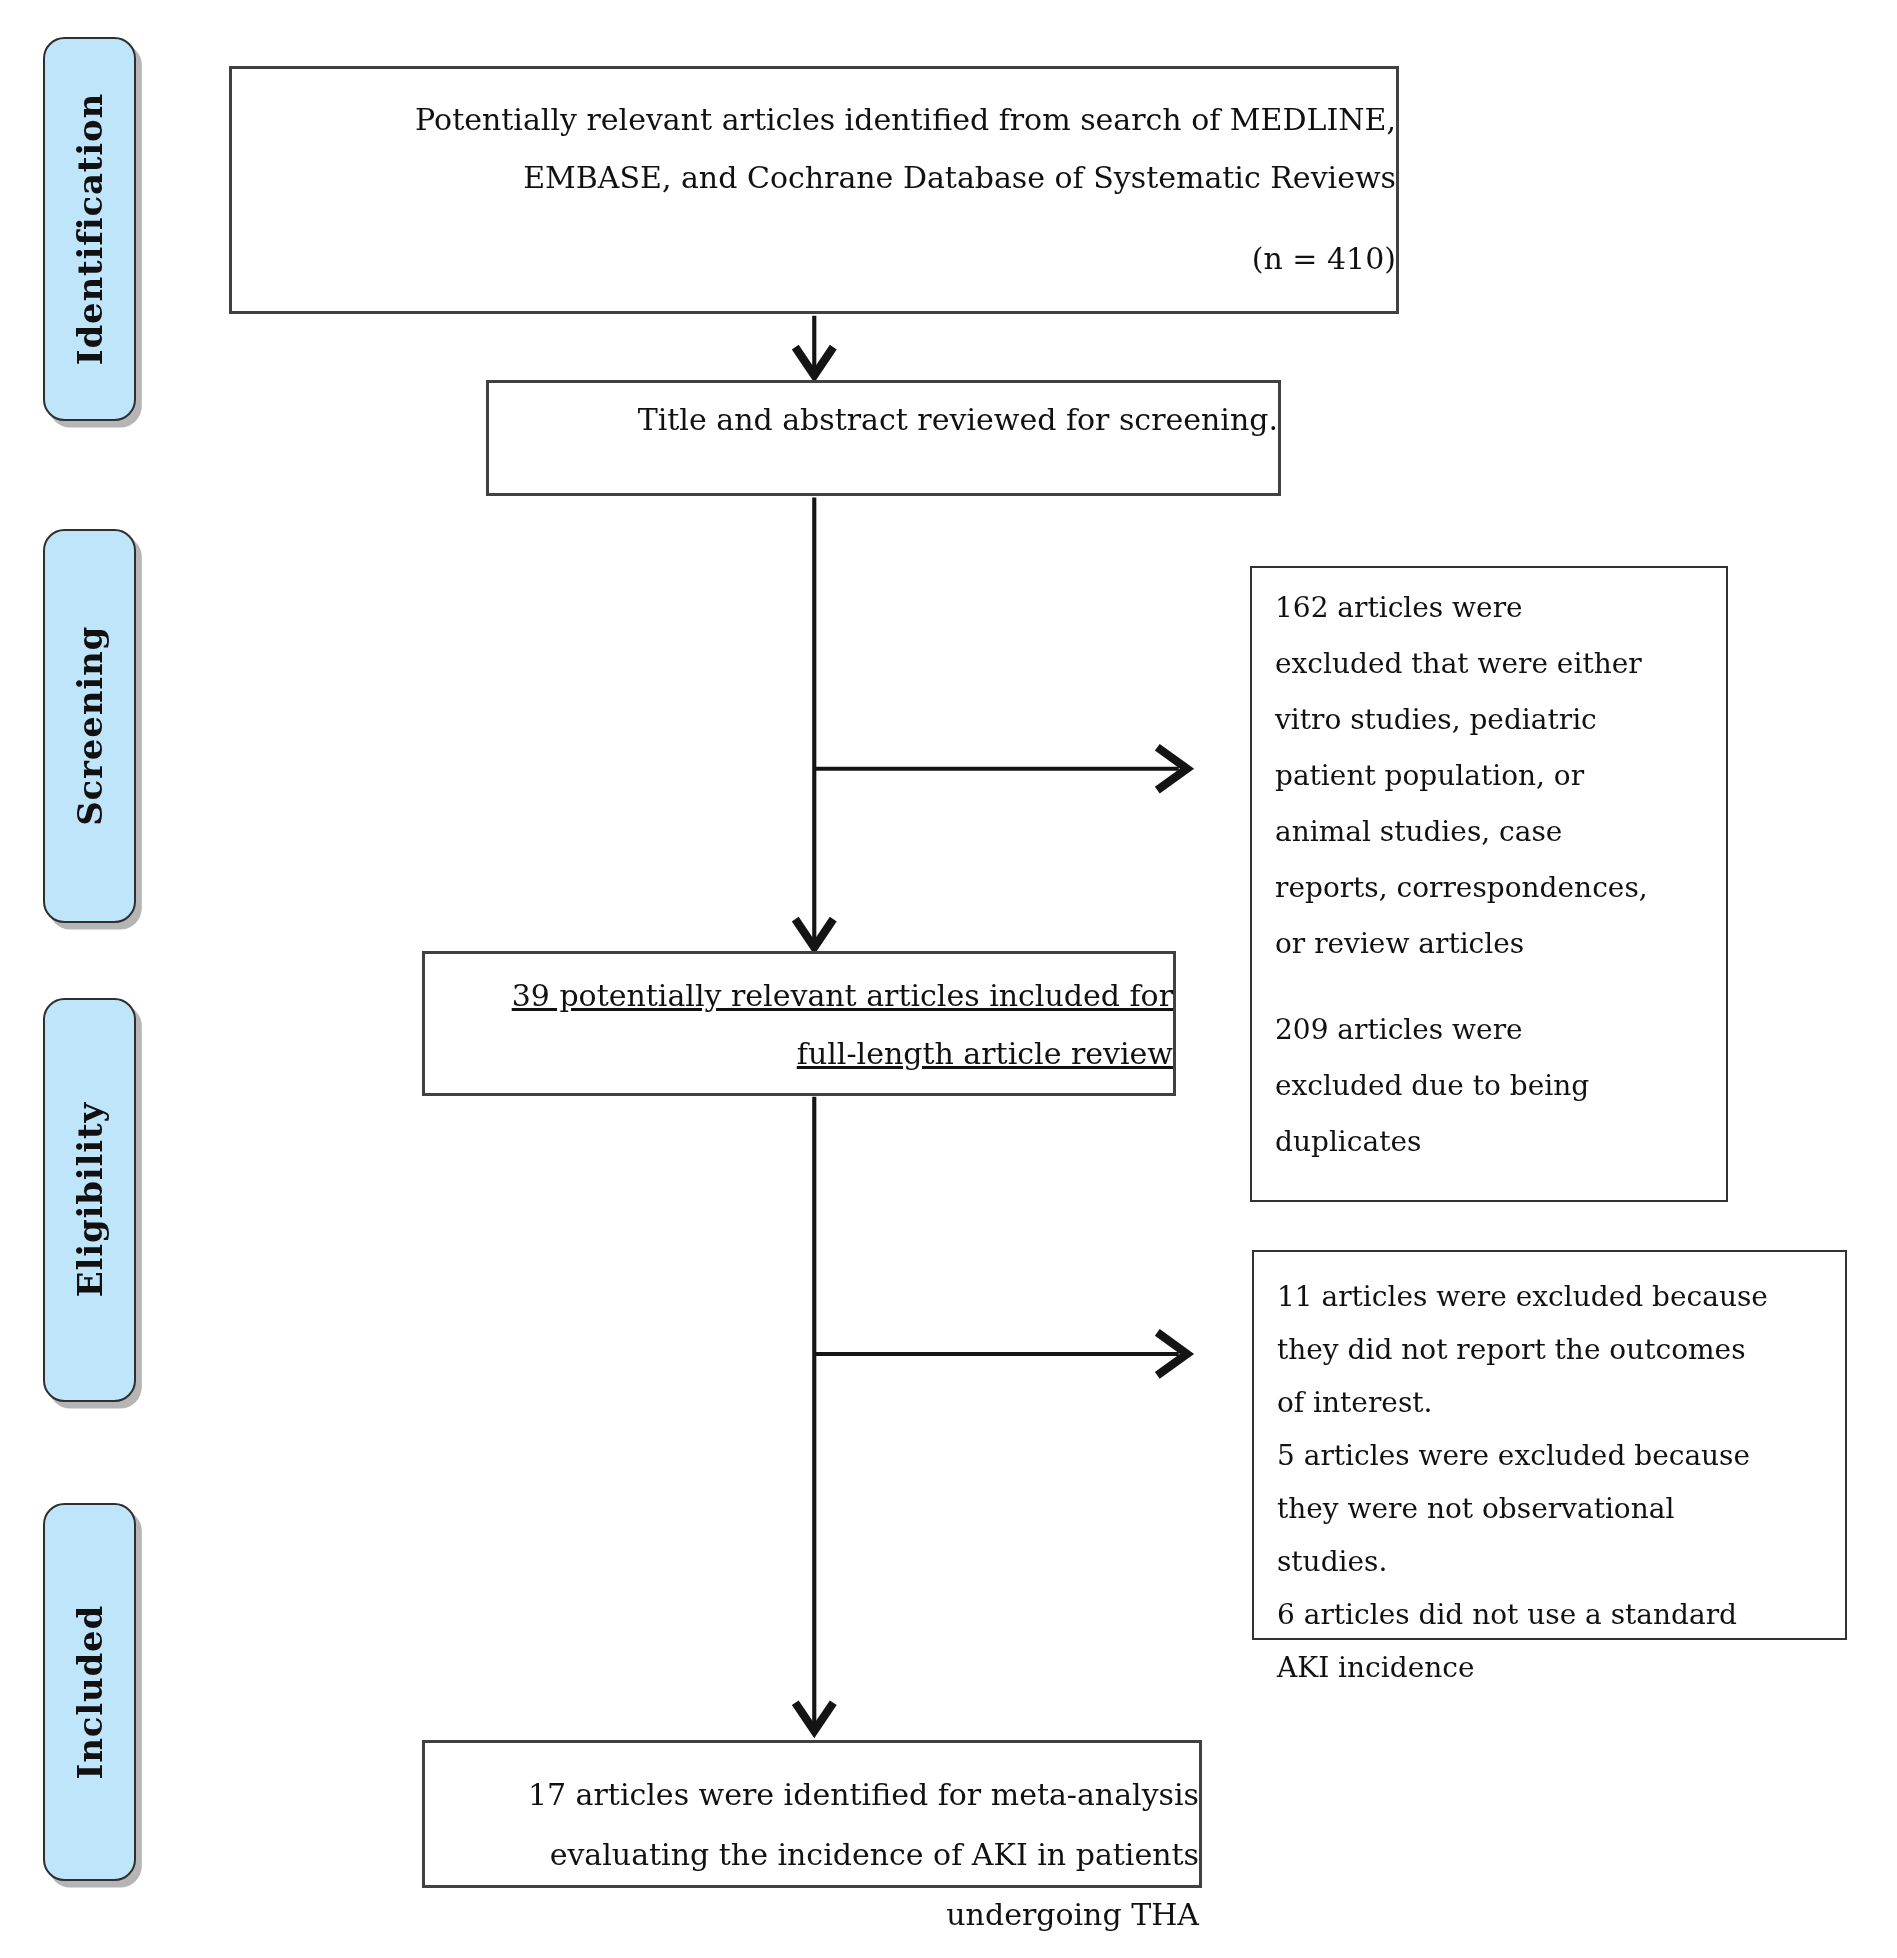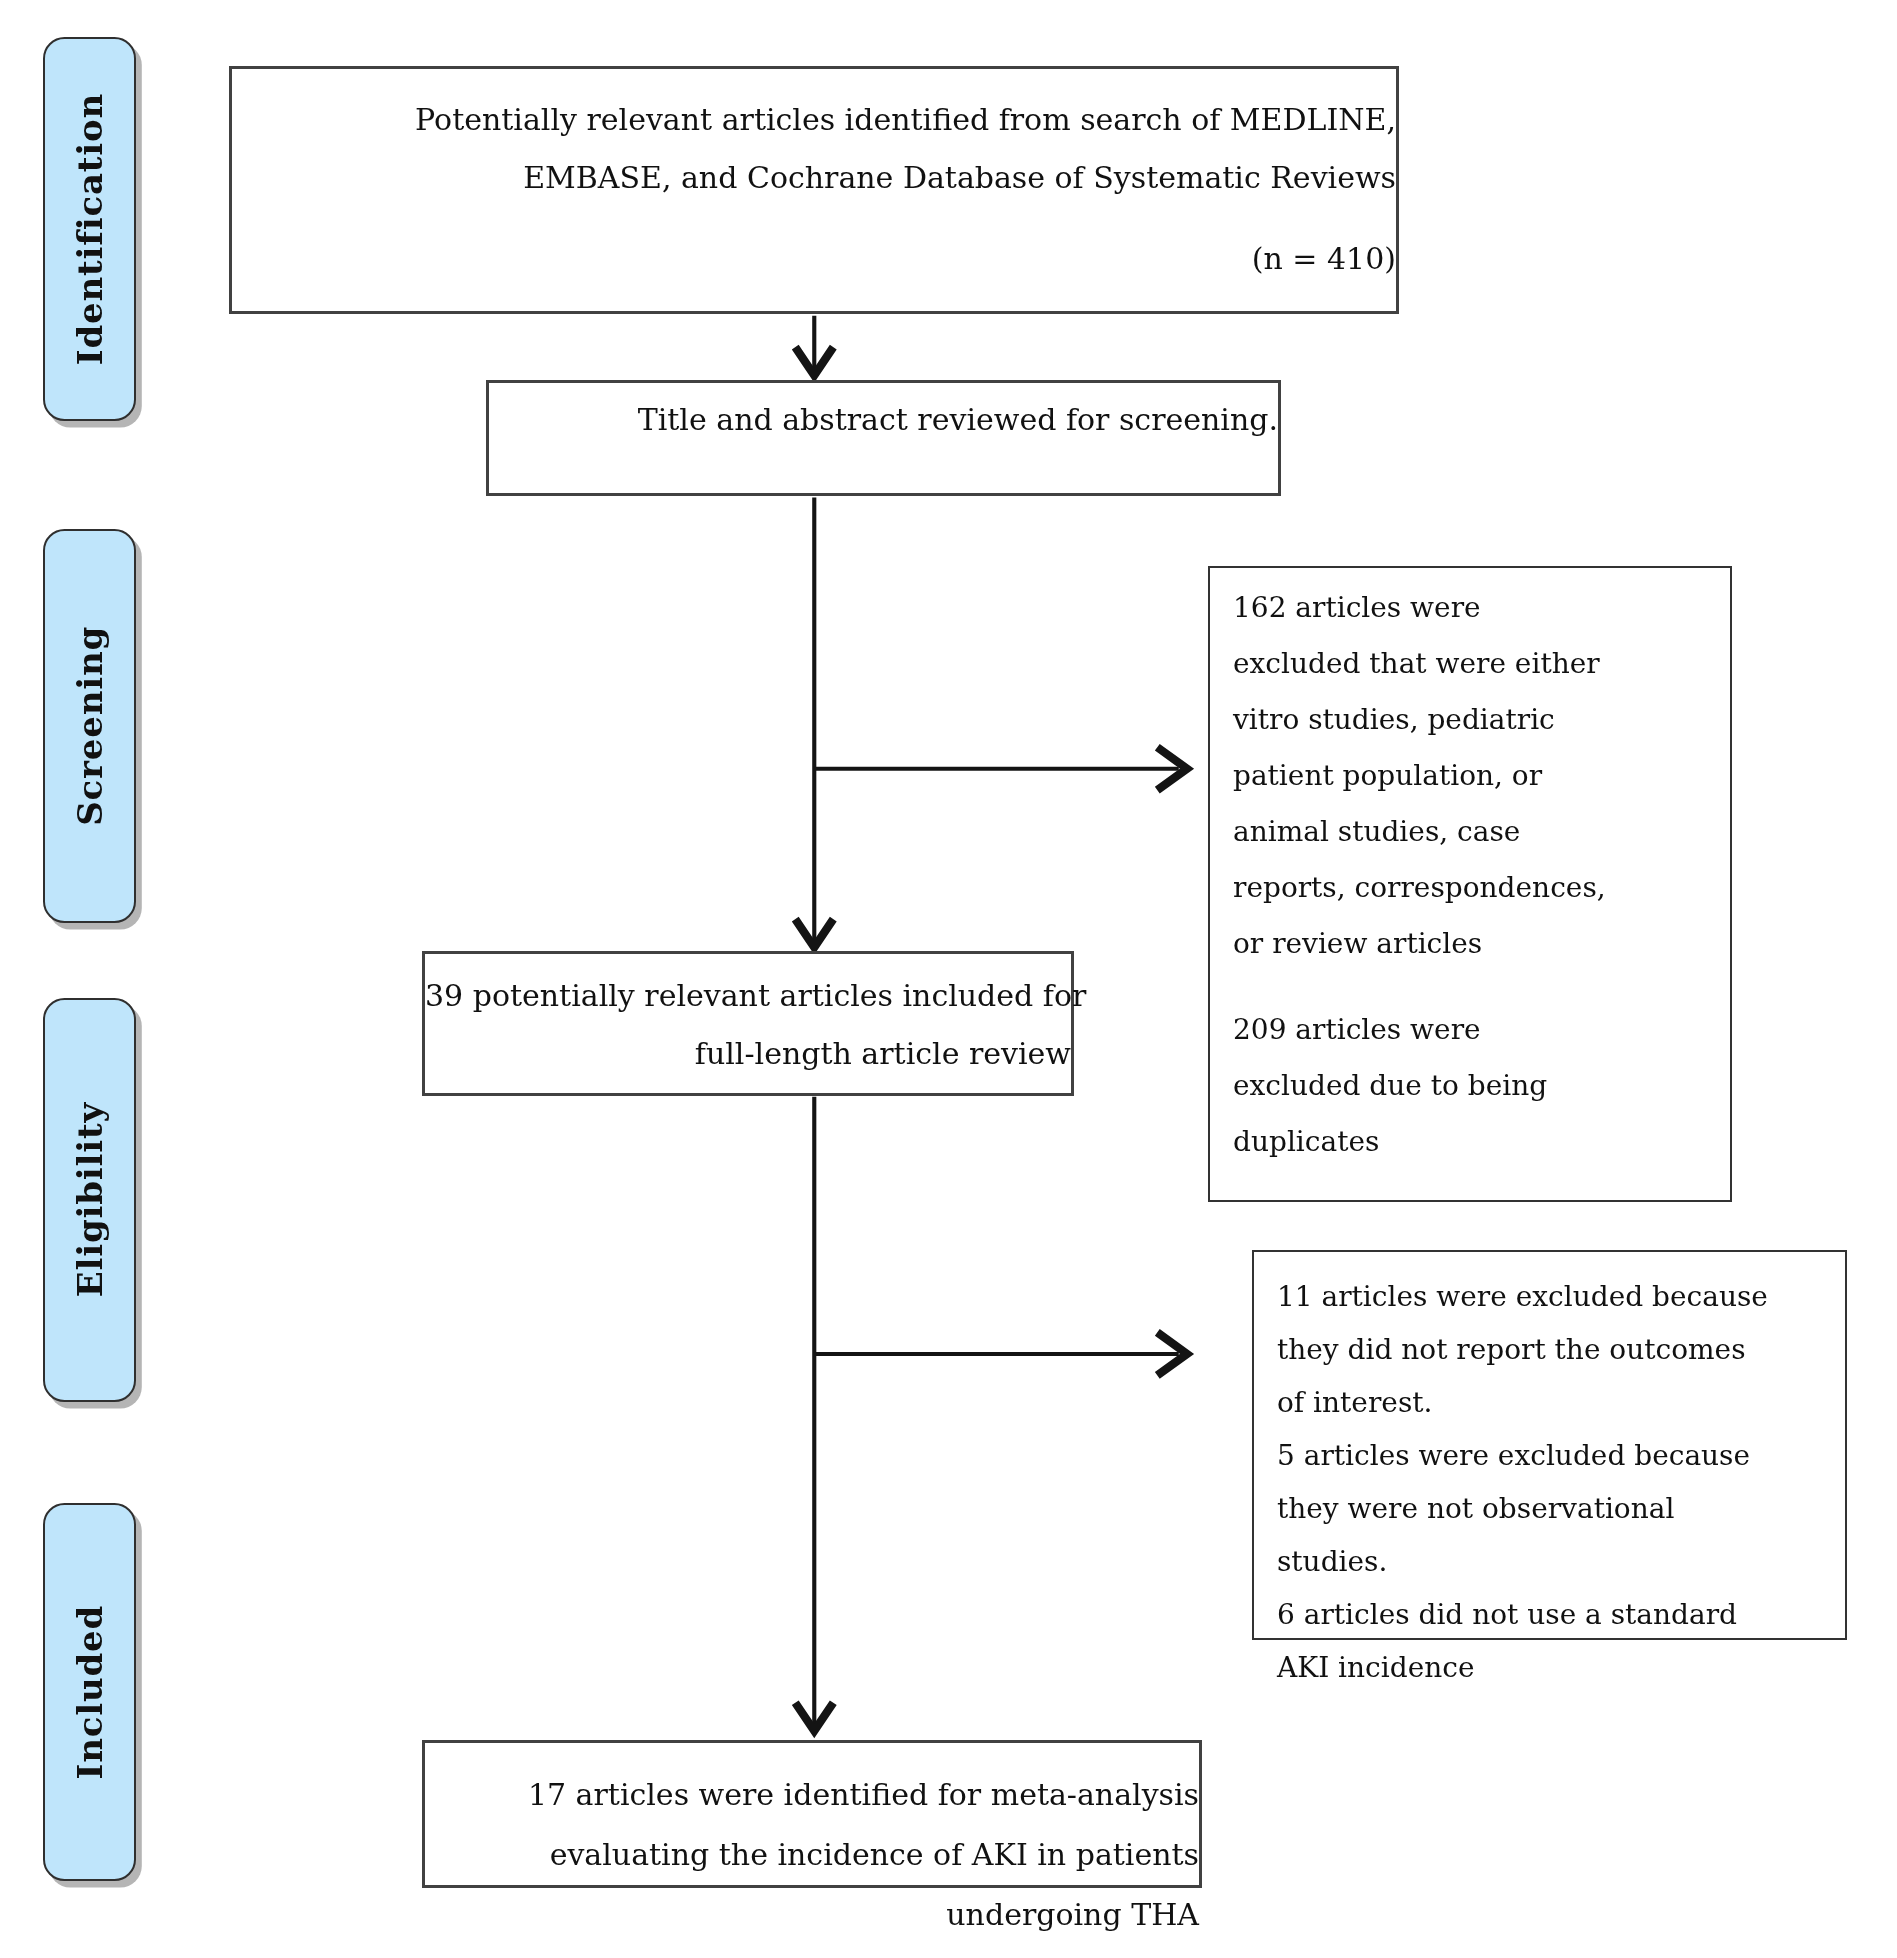--- a/index.html
+++ b/index.html
@@ -44,33 +44,33 @@
     background: #ffffff;
     border: 3.3px solid var(--box-border, #414141);
     box-sizing: border-box;
     font-size: 30px;
   }
   .fbox.centered { text-align: right; }
   .cline { line-height: 58px; white-space: nowrap; }
   .box1 { left: 229px; top: 66px;  width: 1170px; height: 248px; padding-top: 21.5px; }
   .box1 .count { margin-top: 23px; }
   .box2 { left: 486px; top: 380px; width: 795px;  height: 116px; padding-top: 8px; }
-  .box3 { left: 422px; top: 951px; width: 652px; height: 145px; padding-top: 13.2px; }
+  .box3 { left: 422px; top: 951px; width: 754px; height: 145px; padding-top: 13.2px; text-decoration: underline; }
   .box4 { left: 422px; top: 1740px; width: 780px; height: 148px; padding-top: 21.5px; }
   .box4 .cline { line-height: 60px; }
   
   .ebox {
     position: absolute;
     background: #ffffff;
     border: 2.5px solid #333333;
     box-sizing: border-box;
     font-size: 28px;
     text-align: left;
   }
-  .eboxA { left: 1208px; top: 566px;  width: 524px; height: 636px; padding: 11.6px 10px 0 23px; }
+  .eboxA { left: 1250px; top: 566px;  width: 478px; height: 636px; padding: 11.6px 10px 0 23px; }
   .eboxA .eline { line-height: 56px; }
   .eboxA .para + .para { margin-top: 30px; }
   .eboxB { left: 1252px; top: 1250px; width: 595px; height: 390px; padding: 18px 10px 0 23px; }
   .eboxB .eline { line-height: 53px; }
   .eline { white-space: nowrap; }
   
   svg.connectors {
     position: absolute;
     left: 0; top: 0;
     width: 1898px;

